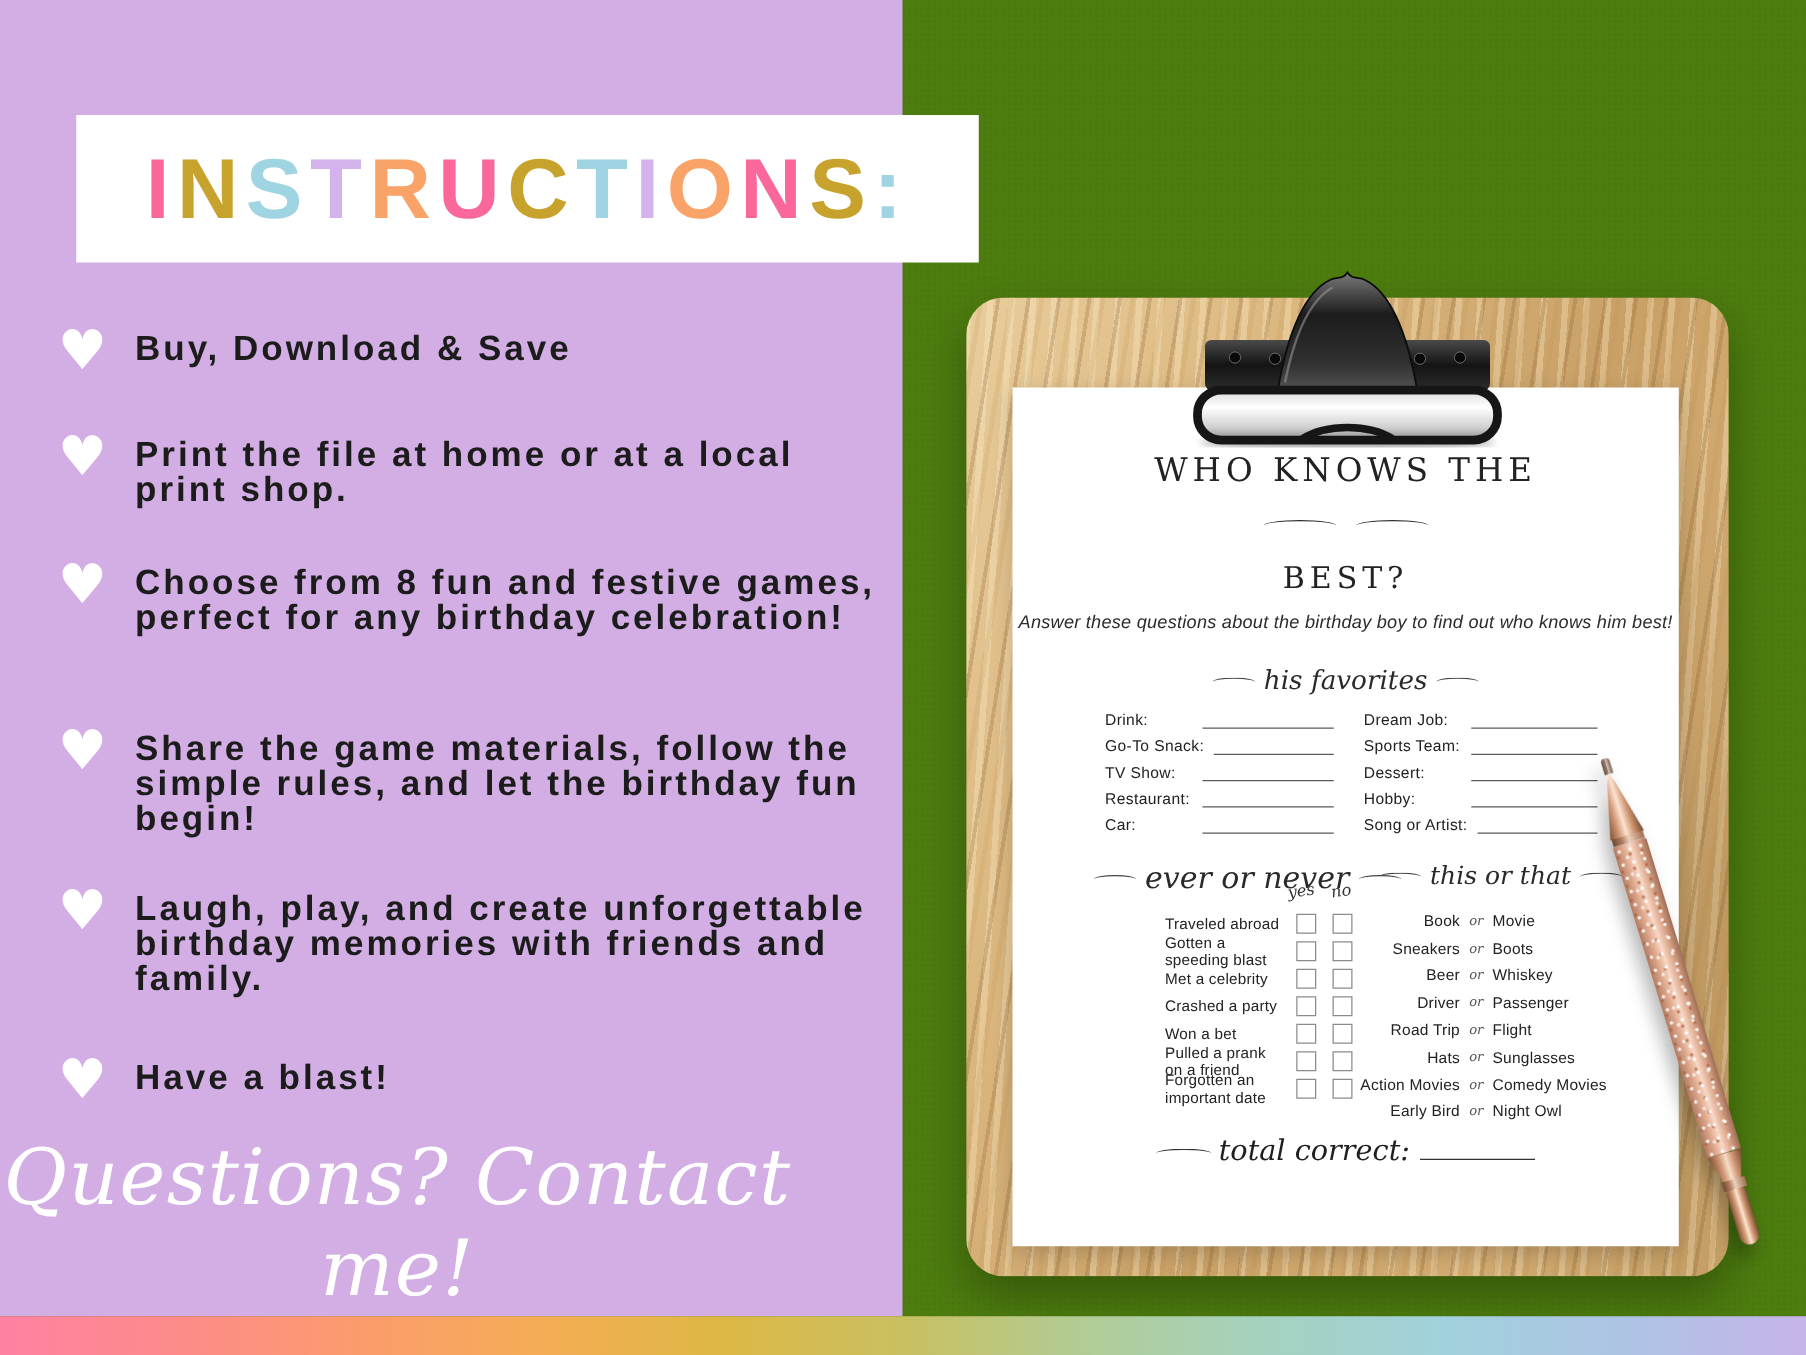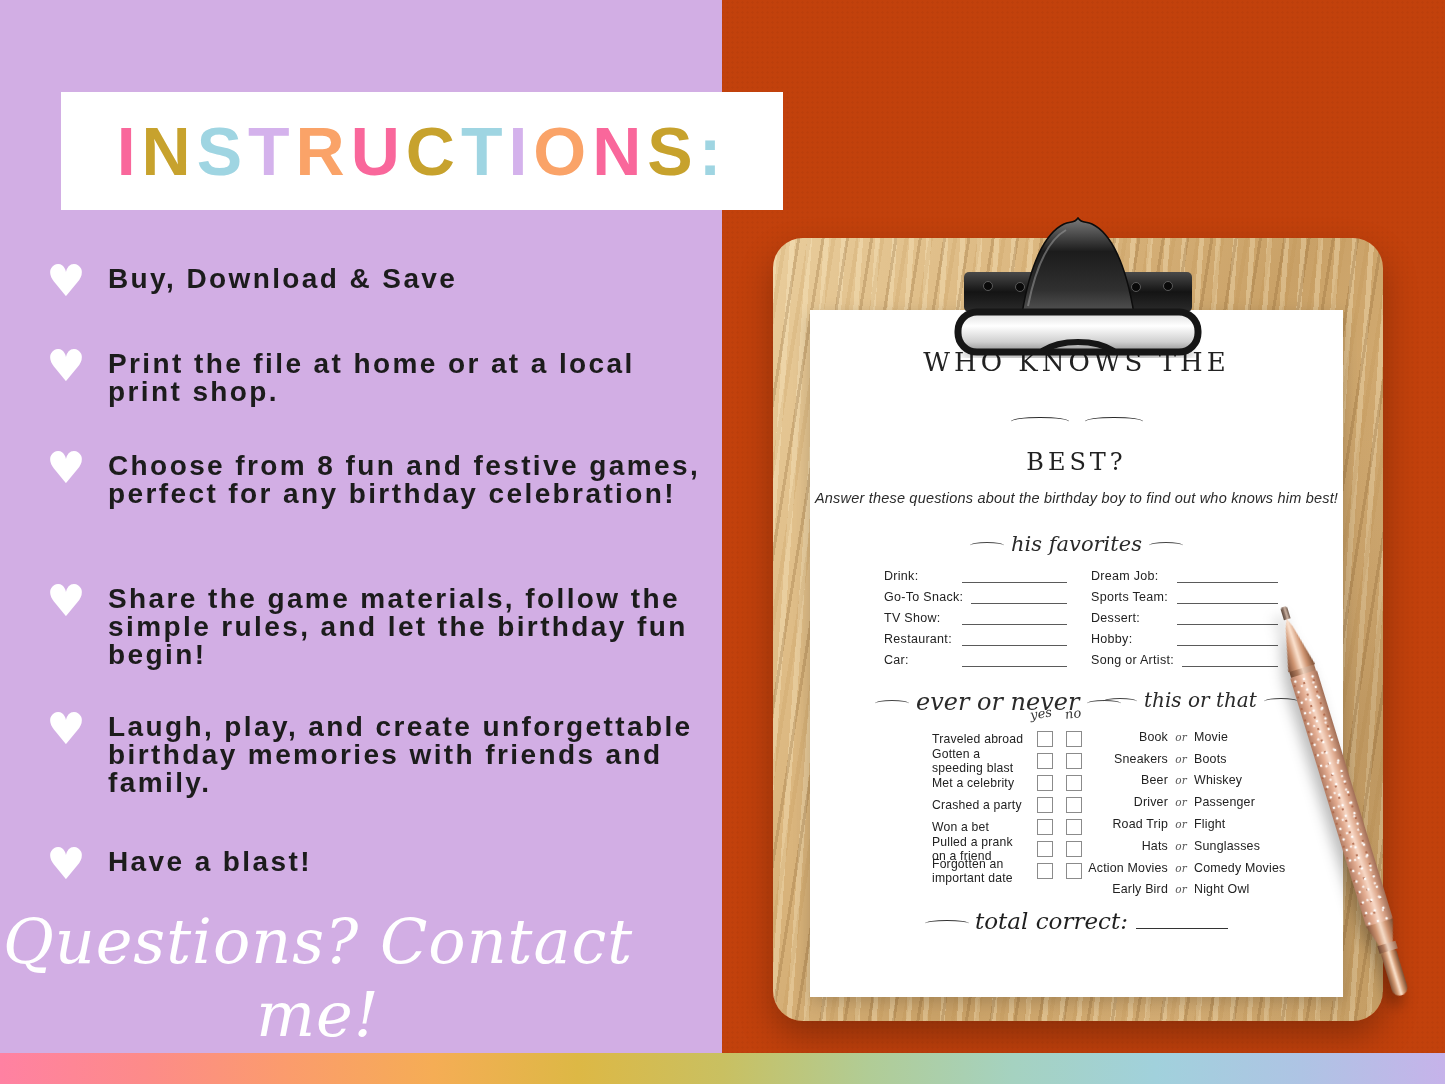--- a/index.html
+++ b/index.html
@@ -1,17 +1,17 @@
 <!DOCTYPE html>
 <html><head>
 <meta charset="utf-8">
 <style>
   html,body{margin:0;padding:0;}
   body{font-family:"Liberation Sans",sans-serif;background:#e8e7e5;}
-  #canvas{position:relative;width:1445px;height:1084px;overflow:hidden;background:#c2410c;}
+  #canvas{position:relative;width:1445px;height:1084px;overflow:hidden;background:#4d7c0f;}
   #canvas::after{content:"";position:absolute;inset:0;pointer-events:none;
     background-image:radial-gradient(rgba(0,0,0,0.03) 1px,transparent 1.2px);background-size:5px 5px;}
 
   
   #panel{position:absolute;left:0;top:0;width:722px;height:1053px;background:#d2aee4;z-index:1;}
   #header-box{position:absolute;left:61px;top:92px;width:722px;height:118px;background:#ffffff;z-index:3;
     display:flex;align-items:center;justify-content:center;}
   #title-letters{font-weight:700;font-size:68px;letter-spacing:6px;line-height:1;white-space:nowrap;}
   #title-letters .letter{display:inline-block;}
 
@@ -37,21 +37,21 @@
   #paper{position:absolute;left:810px;top:310px;width:533px;height:687px;background:#ffffff;z-index:2;
     box-shadow:0 5px 16px rgba(0,0,0,.18);}
 
   
   #clip{position:absolute;left:948px;top:206px;width:260px;height:152px;z-index:5;}
 
   
   .serif{font-family:"DejaVu Serif",serif;}
   .script{font-family:"DejaVu Serif",serif;font-style:italic;}
   .p-abs{position:absolute;left:0;width:100%;text-align:center;}
-  #p-title1{top:37px;font-size:26px;letter-spacing:4px;color:#222;}
+  #p-title1{top:52px;font-size:26px;letter-spacing:4px;color:#222;}
   #p-script{top:74px;font-size:56px;color:#1d1d1d;letter-spacing:2px;}
   #p-script .fl{display:inline-block;vertical-align:middle;width:58px;border-top:1.6px solid #2a2a2a;
     border-radius:50%;height:8px;margin:0 8px;}
   #p-best{top:138px;font-size:24px;letter-spacing:4px;color:#222;}
   #p-sub{top:180px;font-style:italic;font-size:14.5px;color:#2b2b2b;letter-spacing:.2px;}
 
   .sec-head{position:absolute;text-align:center;font-size:21px;color:#2a2a2a;white-space:nowrap;}
   .sec-head .fl{display:inline-block;vertical-align:middle;width:34px;border-top:1.3px solid #444;height:6px;
     border-radius:50%;margin:0 7px;}
   #fav-head{top:222px;left:0;width:100%;}

